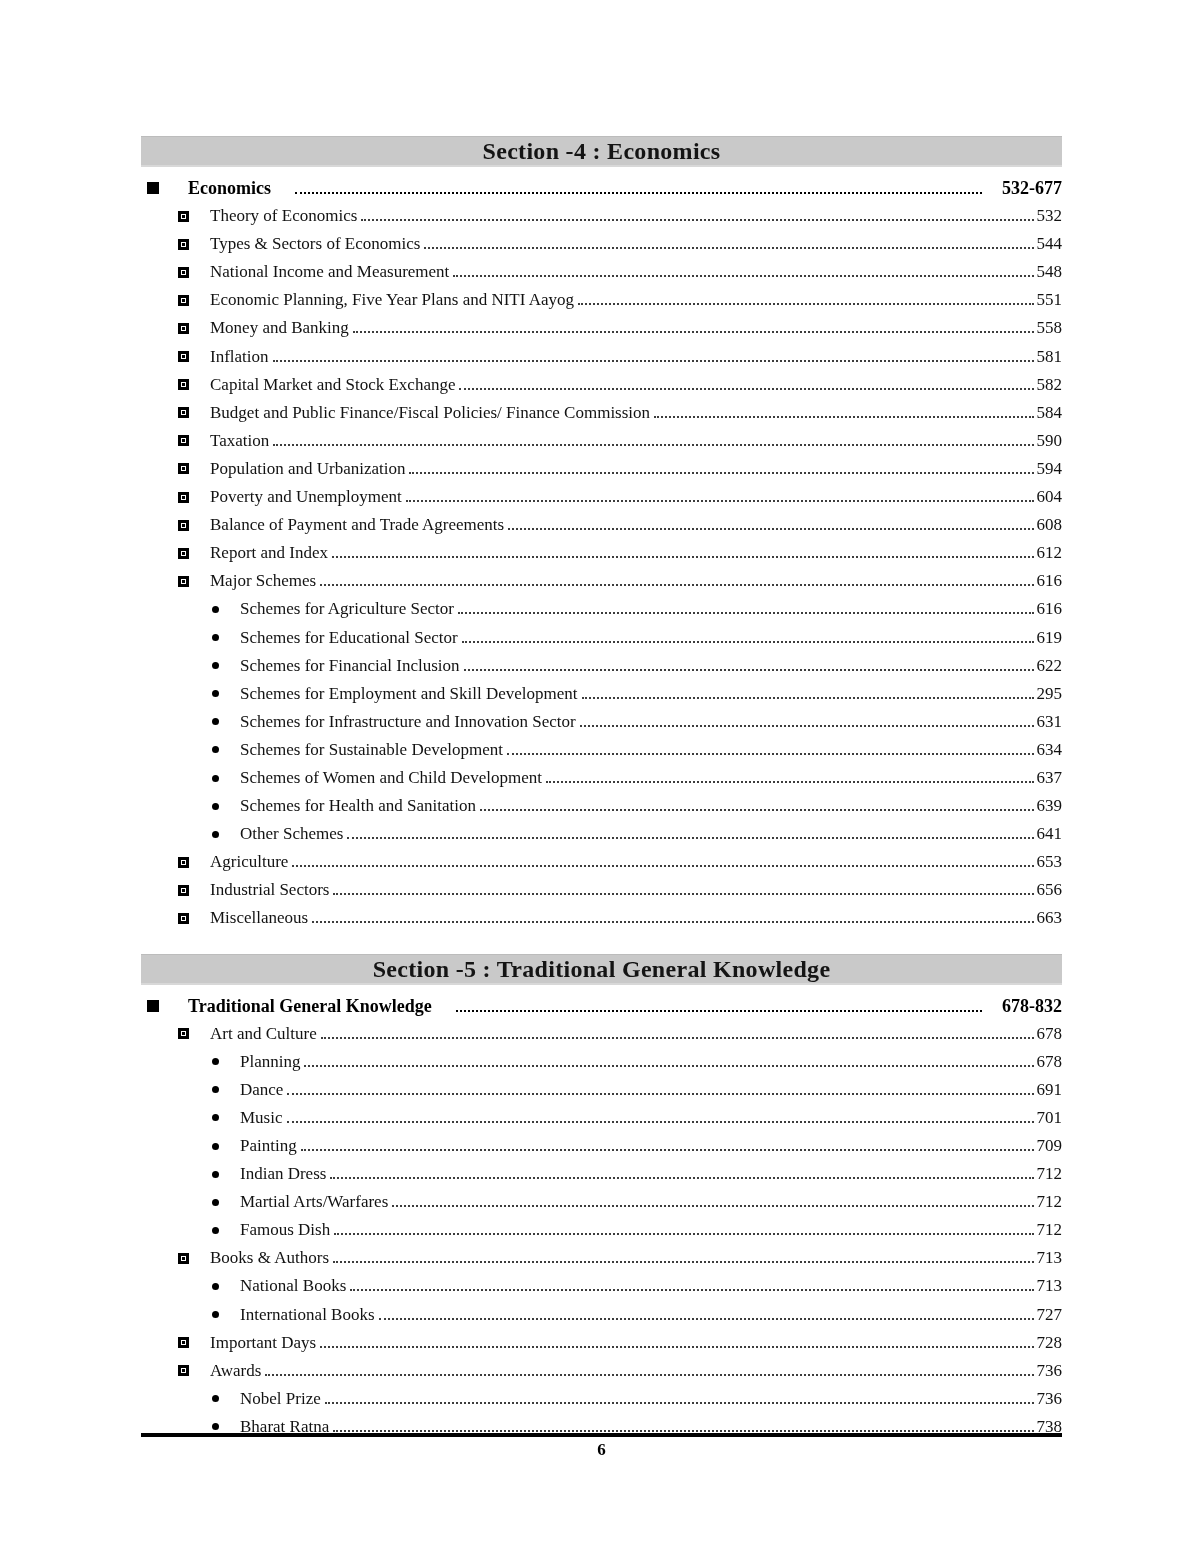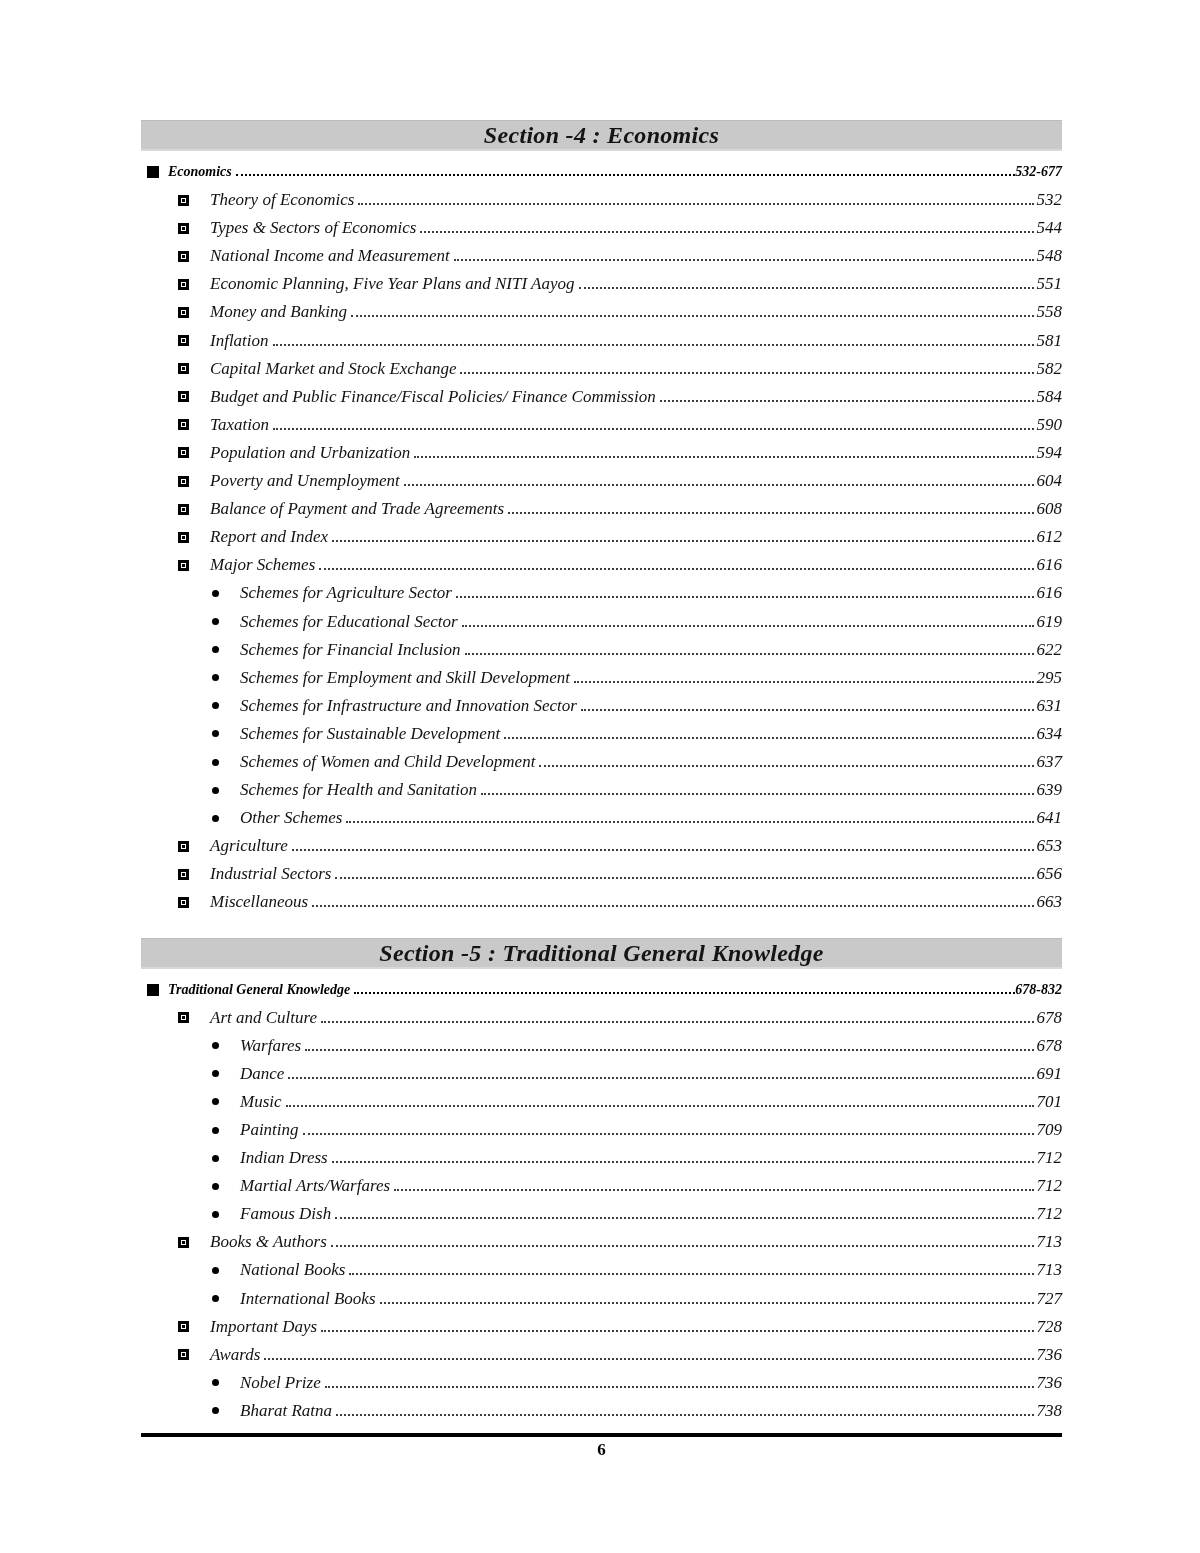--- a/index.html
+++ b/index.html
@@ -7,23 +7,22 @@
   body {
     background: #ffffff;
     color: #000000;
     font-family: "Liberation Serif", serif;
     position: relative;
     overflow: hidden;
   }
   .content {
     position: absolute;
     left: 141px;
-    top: 120px;
+    top: 136px;
     width: 921px;
-    font-style: italic;
   }
   .section-header {
     height: 31px;
     background: #c9c9c9;
     display: flex;
     align-items: center;
     justify-content: center;
     box-shadow: inset 0 1px 0 #bcbcbc, inset 0 -2px 0 #d8d8d8;
   }
   .toc-section + .toc-section .section-header { margin-top: 18px; }
@@ -38,21 +37,21 @@
     display: flex;
     align-items: baseline;
     height: 28.1px;
     font-size: 17px;
     color: #121212;
   }
   .row .label, .row .pagenum {
     line-height: 28.1px;
     white-space: nowrap;
   }
-  .level-1 { font-weight: bold; font-size: 14px; color: #000; }
+  .level-1 { font-weight: bold; font-size: 18px; color: #000; gap: 20px; }
   .level-1 { padding-left: 6px; }
   .level-2 { padding-left: 37px; }
   .level-3 { padding-left: 71px; }
   .bullet-box { flex: none; align-self: center; display: flex; align-items: center; }
   .level-1 .bullet-box { width: 21px; }
   .level-2 .bullet-box { width: 32px; }
   .level-3 .bullet-box { width: 28px; }
   .bullet { display: inline-block; }
   .level-1 .bullet { width: 12px; height: 12px; background: #000; }
   .level-2 .bullet {
@@ -335,21 +334,21 @@
               <span class="bullet"></span>
             </span>
             <span class="label">Art and Culture</span>
             <span class="leader"></span>
             <span class="pagenum">678</span>
           </div>
           <div class="row level-3">
             <span class="bullet-box">
               <span class="bullet"></span>
             </span>
-            <span class="label">Warfares</span>
+            <span class="label">Planning</span>
             <span class="leader"></span>
             <span class="pagenum">678</span>
           </div>
           <div class="row level-3">
             <span class="bullet-box">
               <span class="bullet"></span>
             </span>
             <span class="label">Dance</span>
             <span class="leader"></span>
             <span class="pagenum">691</span>

